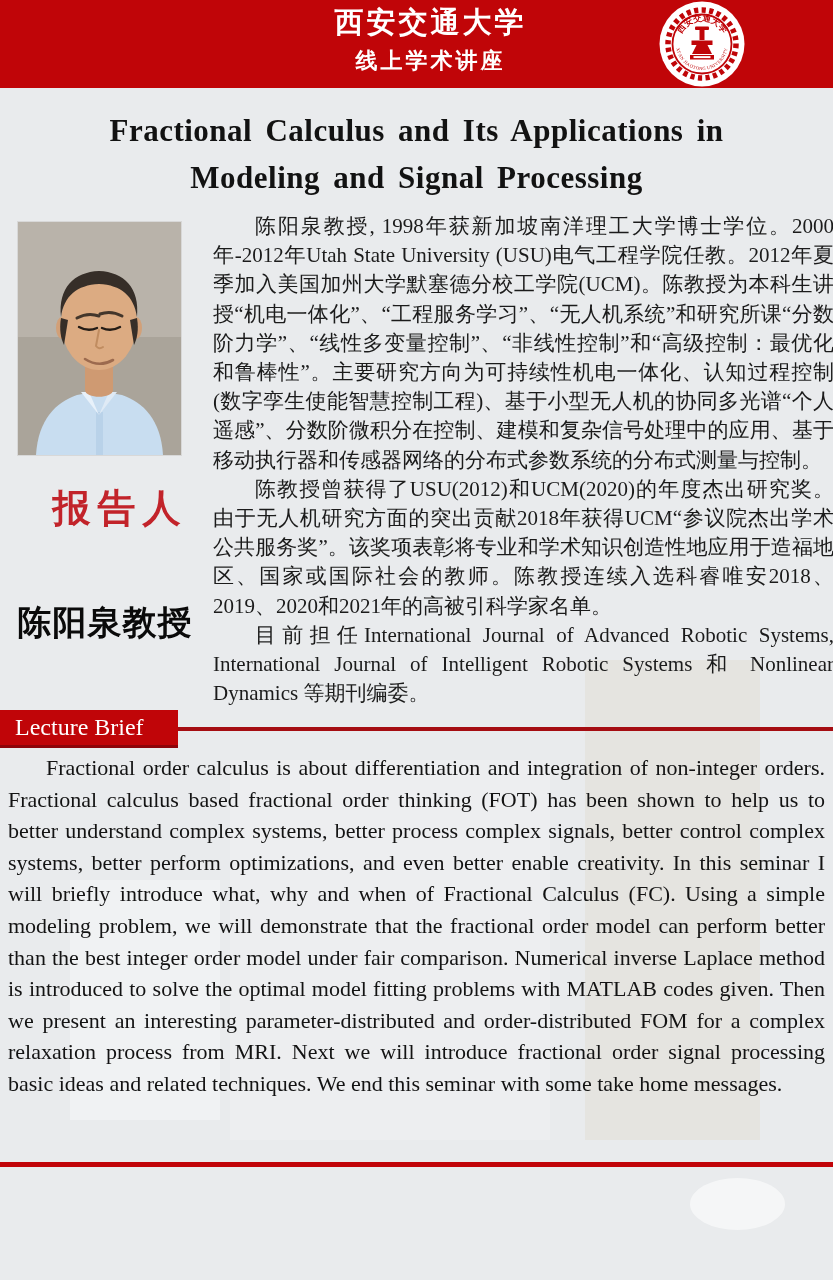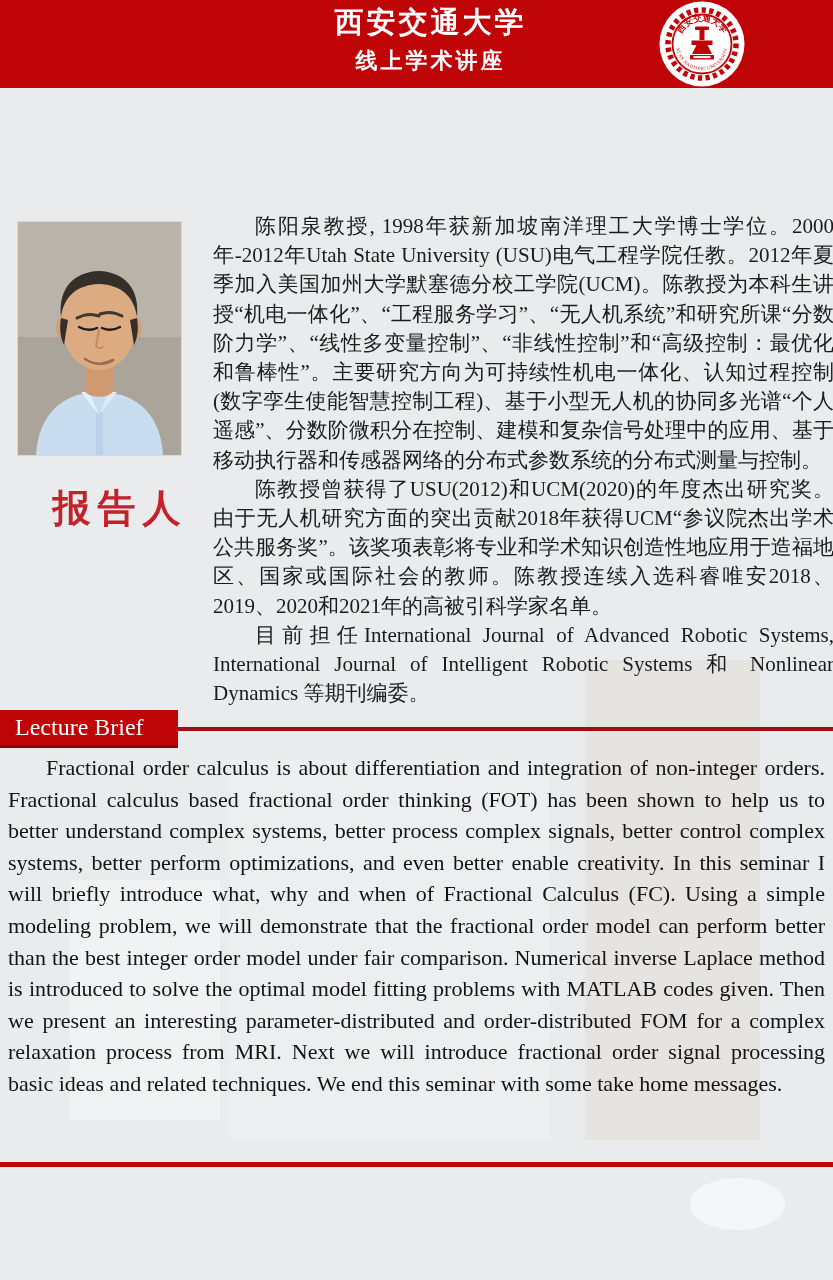--- a/index.html
+++ b/index.html
@@ -92,20 +92,24 @@
       <g fill="#c00508">
         <rect x="40.5" y="27" width="5" height="12"></rect>
         <rect x="36" y="25.5" width="14" height="3.5" rx="1"></rect>
         <path d="M32.5 39.5 h21 v4.5 h-5 l4.5 9 h-20 l4.5 -9 h-5 z"></path>
         <rect x="31" y="54" width="24" height="4.5"></rect>
         <rect x="34.5" y="55.1" width="17" height="2" fill="#ffffff"></rect>
       </g>
     </svg>
   </header>
 
+  <div class="title">
+    <div>Fractional Calculus and Its Applications in</div>
+    <div>Modeling and Signal Processing</div>
+  </div>
 
   <svg class="photo" viewBox="0 0 163 233" aria-hidden="true">
     <rect width="163" height="233" fill="#aaa49a"></rect>
     <rect width="163" height="115" fill="#bdb8af" opacity="0.75"></rect>
     <path d="M18 233 C20 198 38 180 59 173 L81 169 L104 173 C125 180 143 198 145 233 Z" fill="#c8ddf0"></path>
     <rect x="78" y="190" width="7" height="43" fill="#b9d2e9"></rect>
     <path d="M63 170 L81 193 L71 170 Z" fill="#e8f1fa"></path>
     <path d="M99 170 L81 193 L91 170 Z" fill="#dfeaf5"></path>
     <path d="M67 142 h28 v26 c0 9 -28 9 -28 0 Z" fill="#cf9a72"></path>
     <ellipse cx="44" cy="106" rx="6" ry="11" fill="#d2a078"></ellipse>
@@ -116,20 +120,21 @@
     <path d="M119 96 c2 12 0 21 -3 27 l-4 -25 Z" fill="#362e28"></path>
     <path d="M59 96 q11 -6 22 -2" stroke="#43362b" stroke-width="3" fill="none" stroke-linecap="round"></path>
     <path d="M104 94 q-11 -6 -22 -2" stroke="#43362b" stroke-width="3" fill="none" stroke-linecap="round"></path>
     <path d="M61 105 q9 5 18 1" stroke="#241c16" stroke-width="2.4" fill="none" stroke-linecap="round"></path>
     <path d="M102 105 q-9 5 -18 1" stroke="#241c16" stroke-width="2.4" fill="none" stroke-linecap="round"></path>
     <path d="M81 108 l-3 16 q3 4 7 1" stroke="#c08c60" stroke-width="2" fill="none" stroke-linecap="round"></path>
     <path d="M67 137 q14 9 28 1" stroke="#9c6a4e" stroke-width="2.6" fill="none" stroke-linecap="round"></path>
   </svg>
 
   <div class="role">报告人</div>
+  <div class="sname">陈阳泉教授</div>
 
   <div class="bio">
     <p>陈阳泉教授, 1998年获新加坡南洋理工大学博士学位。2000年-2012年Utah State University (USU)电气工程学院任教。2012年夏季加入美国加州大学默塞德分校工学院(UCM)。陈教授为本科生讲授“机电一体化”、“工程服务学习”、“无人机系统”和研究所课“分数阶力学”、“线性多变量控制”、“非线性控制”和“高级控制：最优化和鲁棒性”。主要研究方向为可持续性机电一体化、认知过程控制(数字孪生使能智慧控制工程)、基于小型无人机的协同多光谱“个人遥感”、分数阶微积分在控制、建模和复杂信号处理中的应用、基于移动执行器和传感器网络的分布式参数系统的分布式测量与控制。</p>
     <p>陈教授曾获得了USU(2012)和UCM(2020)的年度杰出研究奖。由于无人机研究方面的突出贡献2018年获得UCM“参议院杰出学术公共服务奖”。该奖项表彰将专业和学术知识创造性地应用于造福地区、国家或国际社会的教师。陈教授连续入选科睿唯安2018、2019、2020和2021年的高被引科学家名单。</p>
     <p>目前担任International Journal of Advanced Robotic Systems, International Journal of Intelligent Robotic Systems 和 Nonlinear Dynamics 等期刊编委。</p>
   </div>
 
   <div class="brief-badge">
     <span>Lecture Brief</span>
   </div>

